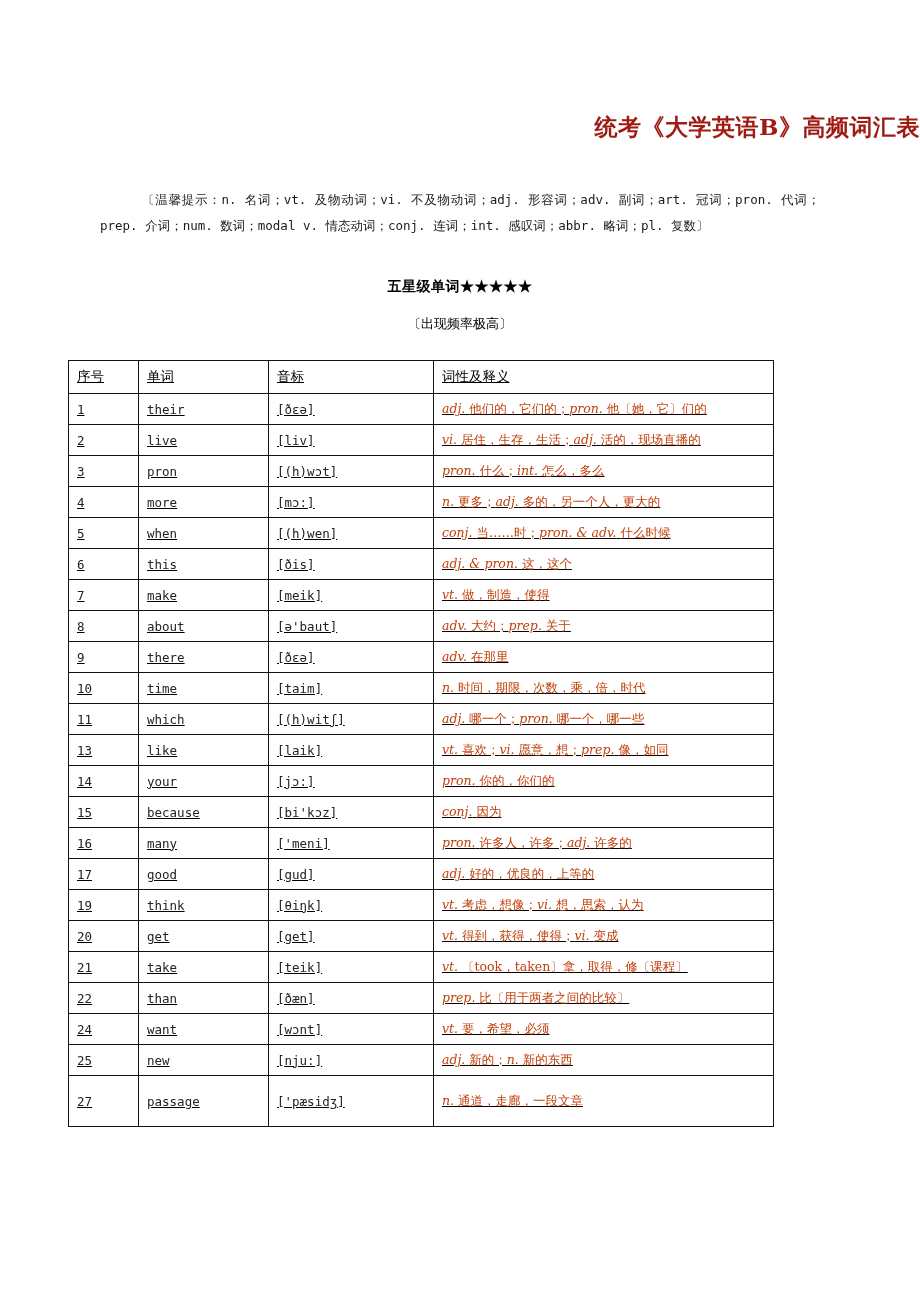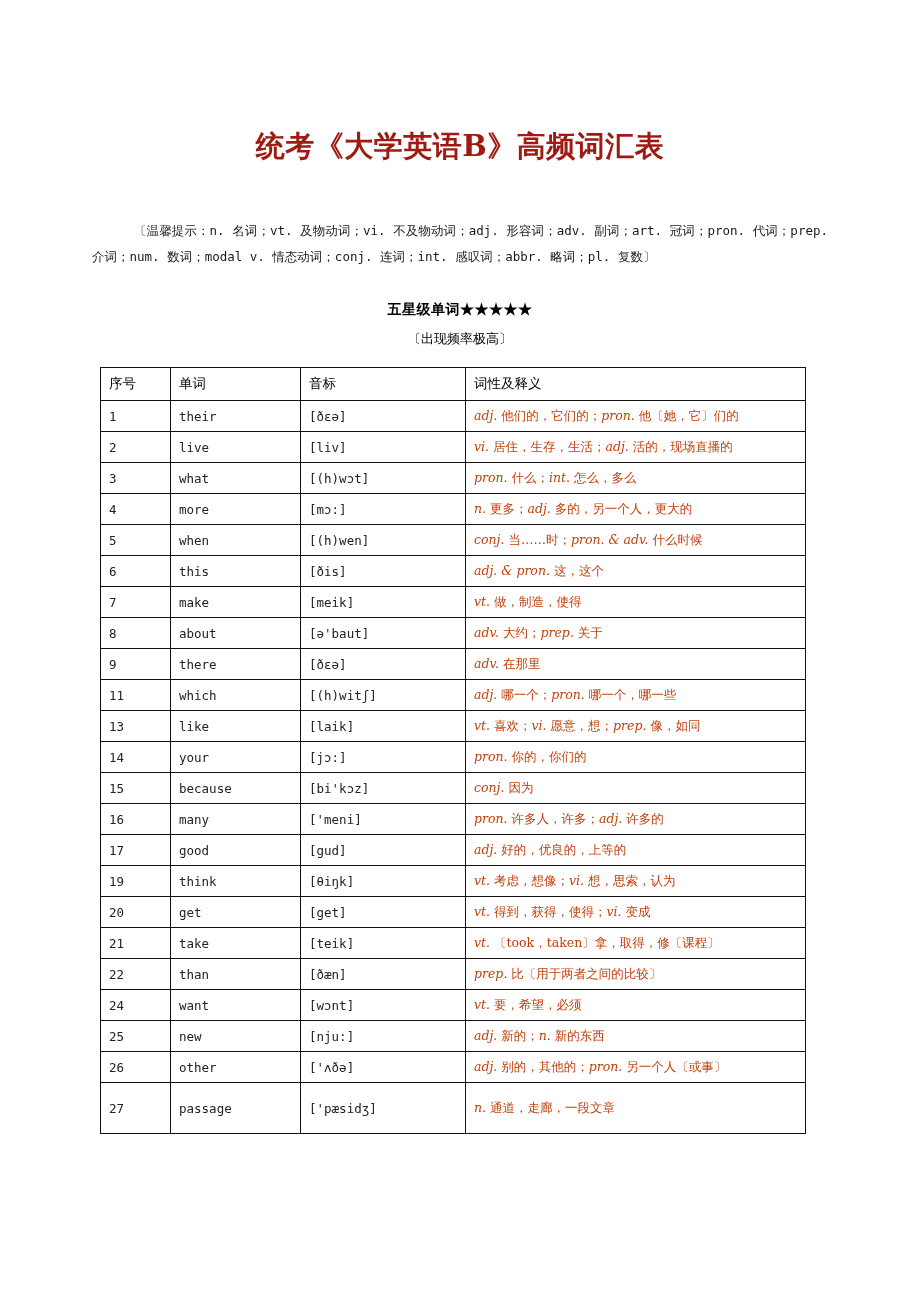--- a/index.html
+++ b/index.html
@@ -15,66 +15,67 @@
     position: relative;
     overflow: hidden;
   }
   .page {
     width: 920px;
     height: 1302px;
     box-sizing: border-box;
     padding: 0;
   }
   .doc-title {
-    margin: 15px;
+    margin: 0;
     padding-top: 112px;
-    text-align: center;
+    text-align: right;
     color: #9e1a12;
     font-family: "DejaVu Serif", "Liberation Serif", serif;
     font-weight: bold;
-    font-size: 29px;
+    font-size: 23px;
     letter-spacing: 0.5px;
   }
   .note {
-    margin: 0;
+    margin: 8px;
     padding: 36px 92px 0 92px;
     font-family: "DejaVu Sans Mono", "Liberation Mono", monospace;
     font-size: 12.5px;
     line-height: 2.05;
     color: #1a1a1a;
     text-indent: 42px;
     text-align: justify;
   }
   .section-head {
     margin: 0;
     padding-top: 32px;
     text-align: center;
     font-family: "DejaVu Serif", "Liberation Serif", serif;
     font-weight: bold;
     font-size: 14px;
     letter-spacing: 0.5px;
   }
   .section-sub {
-    margin: 0;
+    margin: 8px;
     padding-top: 11px;
     text-align: center;
     font-family: Liberation Serif, serif;
     font-size: 13px;
   }
   .table-wrap {
     padding: 19px 0 0 0;
     display: flex;
     justify-content: flex-start;
   }
   table.vocab {
     border-collapse: collapse;
-    margin-left: 100px;
+    margin-left: 68px;
     width: 705px;
     table-layout: fixed;
     border: 1px solid #111;
+    text-decoration: underline;
   }
   table.vocab col.c-no    { width: 70px; }
   table.vocab col.c-word  { width: 130px; }
   table.vocab col.c-pron  { width: 165px; }
   table.vocab col.c-def   { width: 340px; }
   table.vocab th, table.vocab td {
     border: 1px solid #111;
     padding: 0 8px;
     vertical-align: middle;
     text-align: left;
@@ -140,21 +141,21 @@
             <td class="def"><i>adj.</i> <span>他们的，它们的；</span><i>pron.</i> <span>他〔她，它〕们的</span></td>
           </tr>
           <tr>
             <td class="no">2</td>
             <td class="word">live</td>
             <td class="pron">[liv]</td>
             <td class="def"><i>vi.</i> <span>居住，生存，生活；</span><i>adj.</i> <span>活的，现场直播的</span></td>
           </tr>
           <tr>
             <td class="no">3</td>
-            <td class="word">what</td>
+            <td class="word">pron</td>
             <td class="pron">[(h)wɔt]</td>
             <td class="def"><i>pron.</i> <span>什么；</span><i>int.</i> <span>怎么，多么</span></td>
           </tr>
           <tr>
             <td class="no">4</td>
             <td class="word">more</td>
             <td class="pron">[mɔ:]</td>
             <td class="def"><i>n.</i> <span>更多；</span><i>adj.</i> <span>多的，另一个人，更大的</span></td>
           </tr>
           <tr>
@@ -181,20 +182,26 @@
             <td class="pron">[ə'baut]</td>
             <td class="def"><i>adv.</i> <span>大约；</span><i>prep.</i> <span>关于</span></td>
           </tr>
           <tr>
             <td class="no">9</td>
             <td class="word">there</td>
             <td class="pron">[ðεə]</td>
             <td class="def"><i>adv.</i> <span>在那里</span></td>
           </tr>
           <tr>
+            <td class="no">10</td>
+            <td class="word">time</td>
+            <td class="pron">[taim]</td>
+            <td class="def"><i>n.</i> <span>时间，期限，次数，乘，倍，时代</span></td>
+          </tr>
+          <tr>
             <td class="no">11</td>
             <td class="word">which</td>
             <td class="pron">[(h)witʃ]</td>
             <td class="def"><i>adj.</i> <span>哪一个；</span><i>pron.</i> <span>哪一个，哪一些</span></td>
           </tr>
           <tr>
             <td class="no">13</td>
             <td class="word">like</td>
             <td class="pron">[laik]</td>
             <td class="def"><i>vt.</i> <span>喜欢；</span><i>vi.</i> <span>愿意，想；</span><i>prep.</i> <span>像，如同</span></td>
@@ -251,26 +258,20 @@
             <td class="no">24</td>
             <td class="word">want</td>
             <td class="pron">[wɔnt]</td>
             <td class="def"><i>vt.</i> <span>要，希望，必须</span></td>
           </tr>
           <tr>
             <td class="no">25</td>
             <td class="word">new</td>
             <td class="pron">[nju:]</td>
             <td class="def"><i>adj.</i> <span>新的；</span><i>n.</i> <span>新的东西</span></td>
-          </tr>
-          <tr>
-            <td class="no">26</td>
-            <td class="word">other</td>
-            <td class="pron">['ʌðə]</td>
-            <td class="def"><i>adj.</i> <span>别的，其他的；</span><i>pron.</i> <span>另一个人〔或事〕</span></td>
           </tr>
           <tr class="tall">
             <td class="no">27</td>
             <td class="word">passage</td>
             <td class="pron">['pæsidʒ]</td>
             <td class="def"><i>n.</i> <span>通道，走廊，一段文章</span></td>
           </tr>
         </tbody>
     </table>
   </div>

